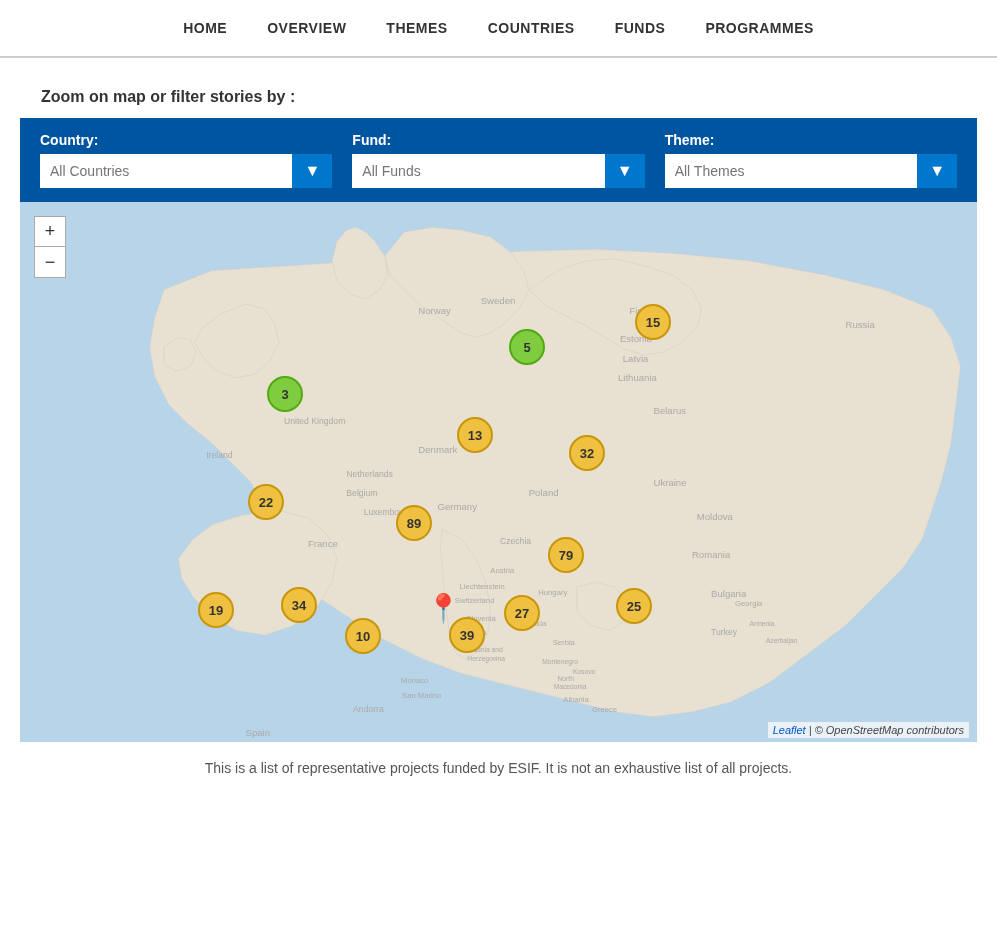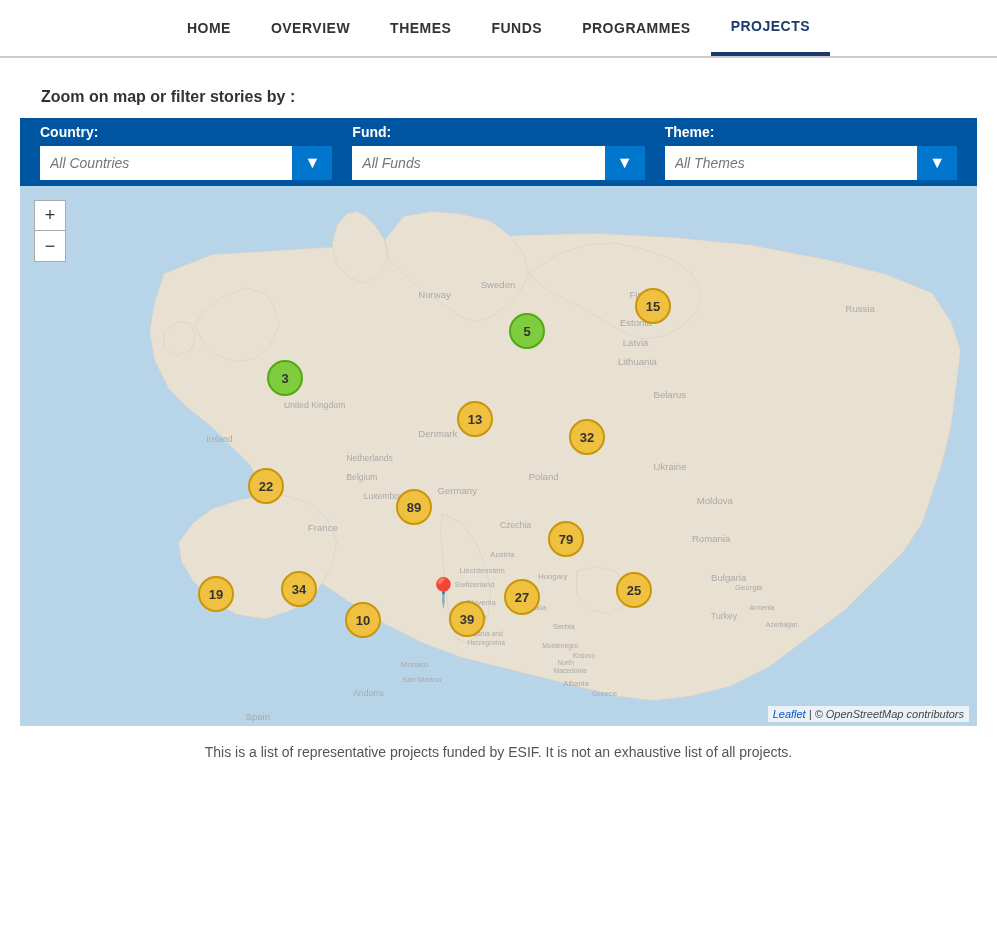--- a/index.html
+++ b/index.html
@@ -42,21 +42,21 @@
       font-size: 16px;
       font-weight: bold;
       margin-bottom: 12px;
       color: #333;
       margin-left: 21px;
     }
 
     
     .filter-bar {
       background: #0055a0;
-      padding: 6px 20px;
+      padding: 14px 20px;
       display: flex;
       gap: 20px;
       align-items: flex-end;
       margin-bottom: 0;
     }
     .filter-group {
       display: flex;
       flex-direction: column;
       flex: 1;
     }
@@ -72,21 +72,20 @@
       background: #fff;
     }
     .filter-select-wrapper input {
       flex: 1;
       border: none;
       outline: none;
       padding: 8px 10px;
       font-size: 14px;
       color: #0369a1;
       background: #fff;
-      font-style: italic;
     }
     .filter-select-wrapper .dropdown-btn {
       background: #0077cc;
       border: none;
       color: #fff;
       padding: 8px 12px;
       cursor: pointer;
       font-size: 16px;
       height: 100%;
     }
@@ -178,23 +177,23 @@
       width: 100%; height: 100%;
     }
   </style>
 </head>
 <body>
 
 <nav>
   <a href="#">HOME</a>
   <a href="#">OVERVIEW</a>
   <a href="#">THEMES</a>
+  <a href="#">COUNTRIES</a>
   <a href="#">FUNDS</a>
   <a href="#">PROGRAMMES</a>
-  <a href="#" class="active">PROJECTS</a>
 </nav>
 
 <div class="page-content">
   <p class="filter-label">Zoom on map or filter stories by :</p>
 
   <div class="filter-bar">
 
     <div class="filter-group">
       <label>Country:</label>
       <div class="filter-select-wrapper">

